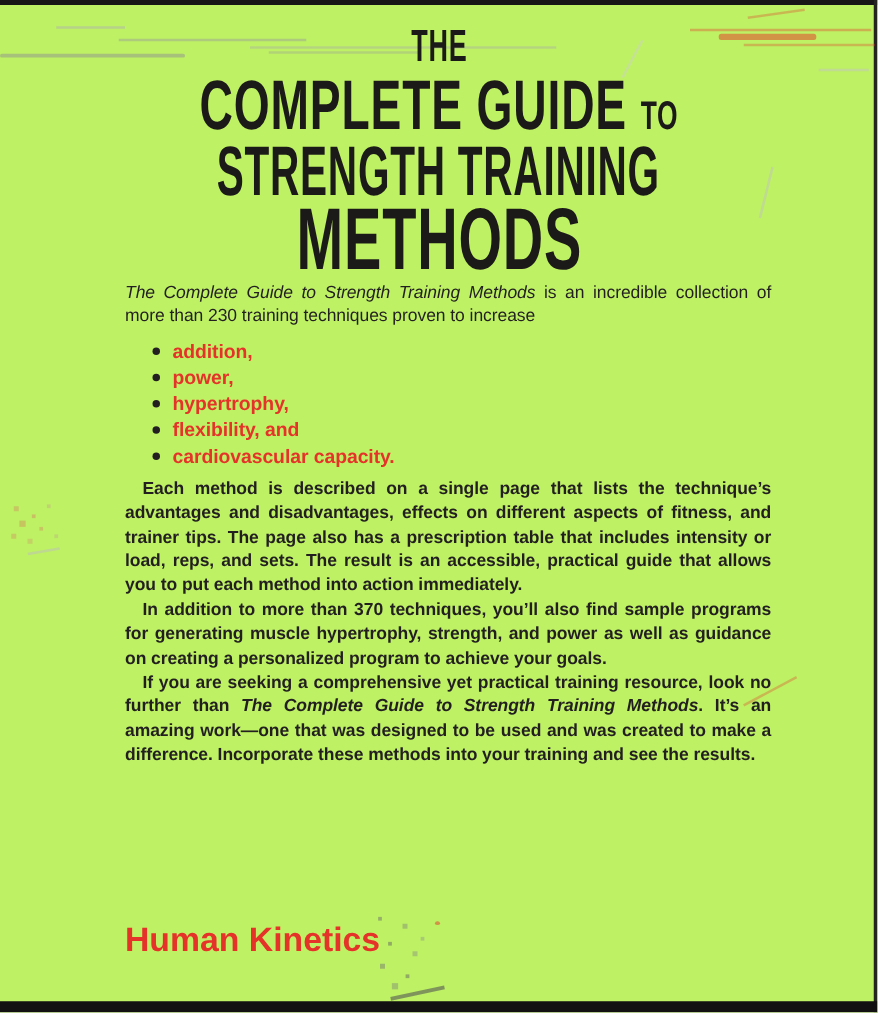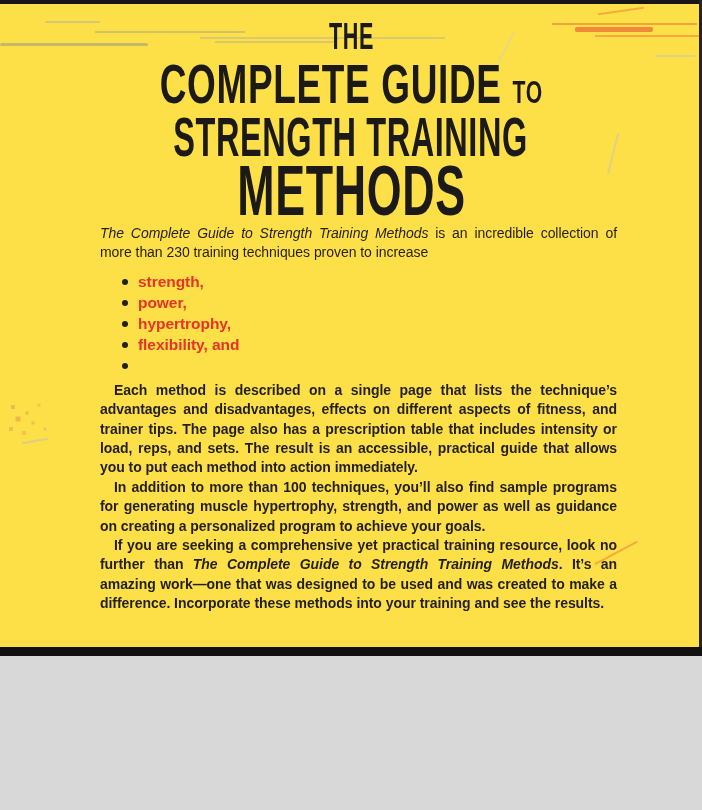--- a/index.html
+++ b/index.html
@@ -5,23 +5,23 @@
   :root {
     --accent: #E5332A;
     --ink: #231F20;
   }
   * { margin:0; padding:0; box-sizing:border-box; }
   html,body { background:#d8d8d8; }
   body { font-family:"Liberation Sans", sans-serif; }
 
   .cover {
     position:relative;
-    width:702px; height:656px;
+    width:702px; height:810px;
     margin:0 auto;
-    background:#fde047;
+    background:#bef264;
     overflow:hidden;
   }
 
   
   .edge-top    { position:absolute; top:0; left:0; right:0; height:4px;  background:#181616; }
   .edge-right  { position:absolute; top:0; right:0; bottom:0; width:3px; background:#262323; }
   .edge-bottom { position:absolute; bottom:0; left:0; right:0; height:9px; background:#121010; }
 
   
   .title-line { position:absolute; left:0; width:100%; text-align:center; color:#1c1919;
@@ -131,27 +131,27 @@
     </div>
     <div class="title-line t4">
       <span class="tx">METHODS</span>
     </div>
   </header>
 
   <main class="copy">
     <p class="intro"><span class="it">The Complete Guide to Strength Training Methods</span><span> is an incredible collection of more than 230 training techniques proven to increase</span></p>
 
     <ul class="benefits">
-        <li class="benefit"><span class="dot"></span><span>strength,</span></li>
+        <li class="benefit"><span class="dot"></span><span>addition,</span></li>
         <li class="benefit"><span class="dot"></span><span>power,</span></li>
         <li class="benefit"><span class="dot"></span><span>hypertrophy,</span></li>
         <li class="benefit"><span class="dot"></span><span>flexibility, and</span></li>
-        <li class="benefit"><span class="dot"></span></li>
+        <li class="benefit"><span class="dot"></span><span>cardiovascular capacity.</span></li>
       </ul>
 
     <p class="para">Each method is described on a single page that lists the technique’s advantages and disadvantages, effects on different aspects of fitness, and trainer tips. The page also has a prescription table that includes intensity or load, reps, and sets. The result is an accessible, practical guide that allows you to put each method into action immediately.</p>
-    <p class="para">In addition to more than 100 techniques, you’ll also find sample programs for generating muscle hypertrophy, strength, and power as well as guidance on creating a personalized program to achieve your goals.</p>
+    <p class="para">In addition to more than 370 techniques, you’ll also find sample programs for generating muscle hypertrophy, strength, and power as well as guidance on creating a personalized program to achieve your goals.</p>
     <p class="para"><span>If you are seeking a comprehensive yet practical training resource, look no further than </span><span class="it">The Complete Guide to Strength Training Methods</span><span>. It’s an amazing work—one that was designed to be used and was created to make a difference. Incorporate these methods into your training and see the results.</span></p>
   </main>
 
   <div class="publisher">Human Kinetics</div>
 
 </div>
 
 </body></html>

